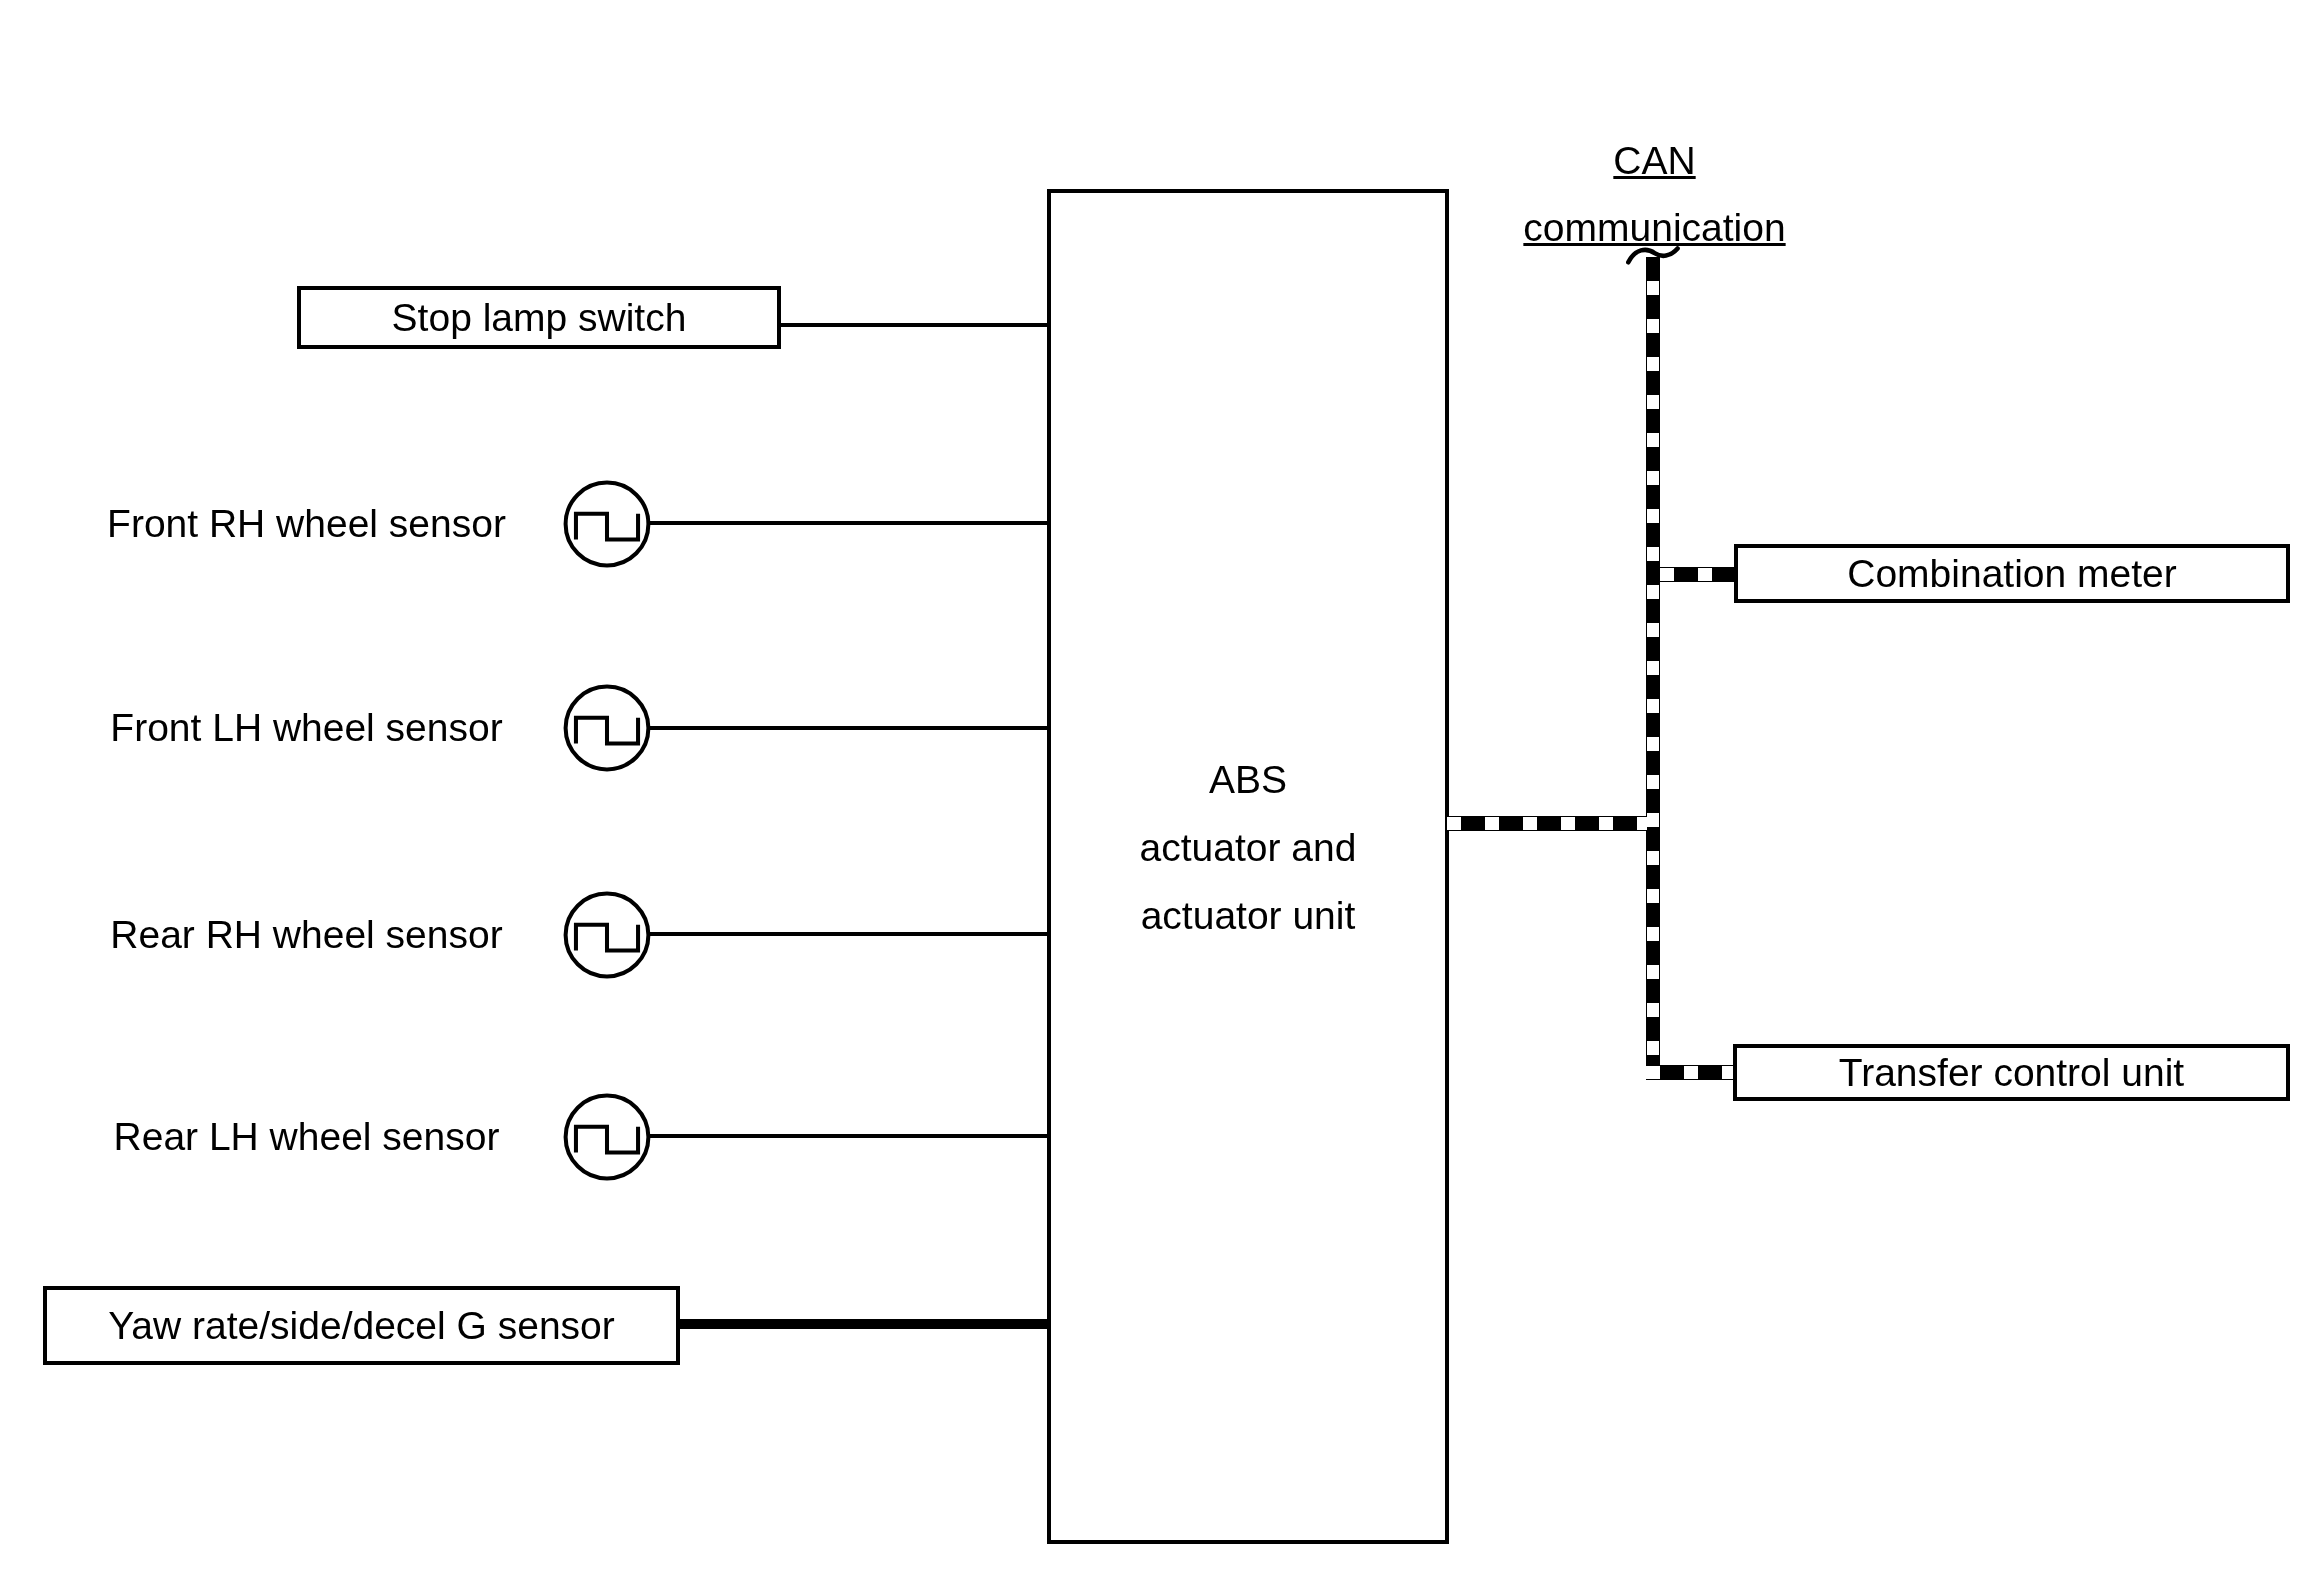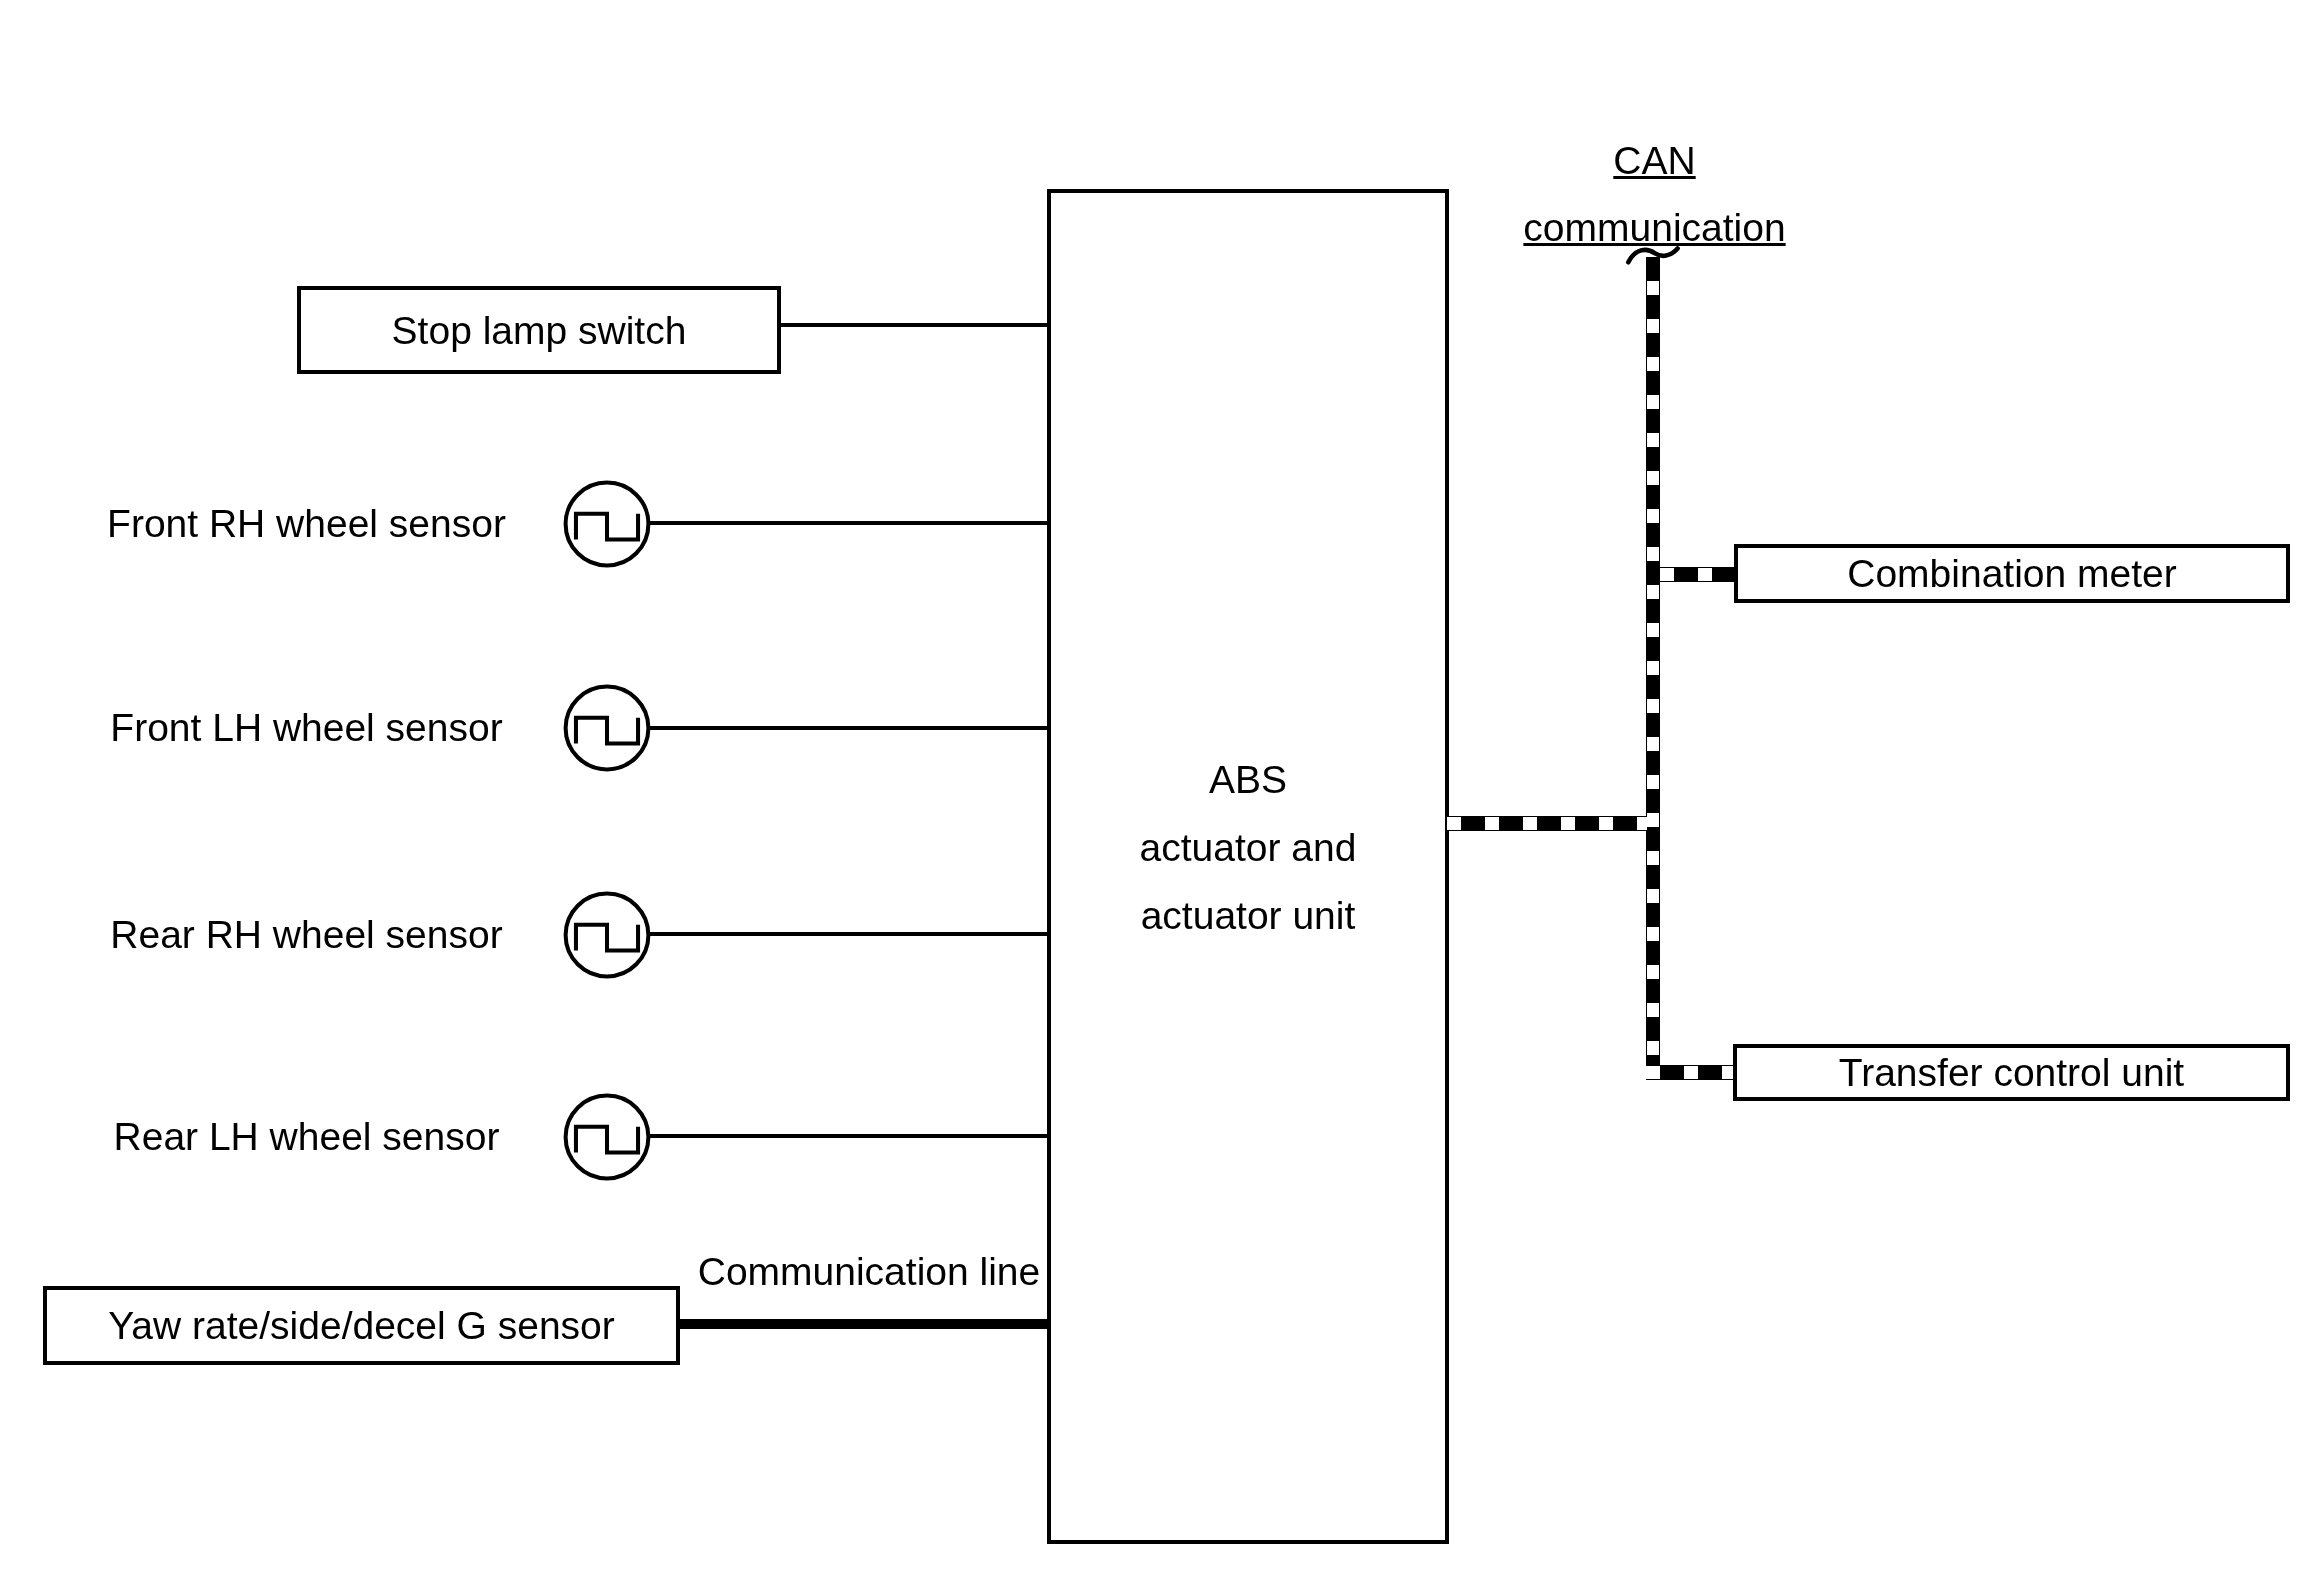--- a/index.html
+++ b/index.html
@@ -42,21 +42,21 @@
     position:absolute;left:668px;top:1247px;width:402px;height:49px;
     line-height:49px;font-size:39px;text-align:center;white-space:nowrap;
   }
   svg{display:block;}
 </style>
 </head>
 <body>
 
 <div class="stage">
 
-  <div class="node-box" style="left:297px;top:286px;width:484px;height:88px;">
+  <div class="node-box" style="left:297px;top:286px;width:484px;height:63px;">
     <span class="lbl">Stop lamp switch</span>
   </div>
   <div class="wire" style="left:781px;top:323px;width:266px;height:4px;"></div>
 
   <div class="sensor-label" style="top:498px;">Front RH wheel sensor</div>
   <svg class="abs-pos" style="left:561px;top:478px;" width="92" height="92" viewBox="0 0 160 160">
     <circle cx="80" cy="80" r="72" fill="none" stroke="#000" stroke-width="7"></circle>
     <path d="M 26 107 L 26 62 L 80 62 L 80 107 L 134 107 L 134 62" fill="none" stroke="#000" stroke-width="7"></path>
   </svg>
   <div class="wire" style="left:648px;top:521px;width:399px;height:4px;"></div>
@@ -78,21 +78,20 @@
   <div class="sensor-label" style="top:1111px;">Rear LH wheel sensor</div>
   <svg class="abs-pos" style="left:561px;top:1091px;" width="92" height="92" viewBox="0 0 160 160">
     <circle cx="80" cy="80" r="72" fill="none" stroke="#000" stroke-width="7"></circle>
     <path d="M 26 107 L 26 62 L 80 62 L 80 107 L 134 107 L 134 62" fill="none" stroke="#000" stroke-width="7"></path>
   </svg>
   <div class="wire" style="left:648px;top:1134px;width:399px;height:4px;"></div>
 
   <div class="node-box" style="left:43px;top:1286px;width:637px;height:79px;">
     <span class="lbl">Yaw rate/side/decel G sensor</span>
   </div>
-  <div class="comm-label">Communication line</div>
   <div class="wire" style="left:680px;top:1319px;width:367px;height:10.3px;"></div>
 
   <div class="node-box" style="left:1047px;top:189px;width:402px;height:1355px;"></div>
   <div class="abs-text">
     <div>ABS</div>
     <div>actuator and</div>
     <div>actuator unit</div>
   </div>
 
   <div class="can-label">

